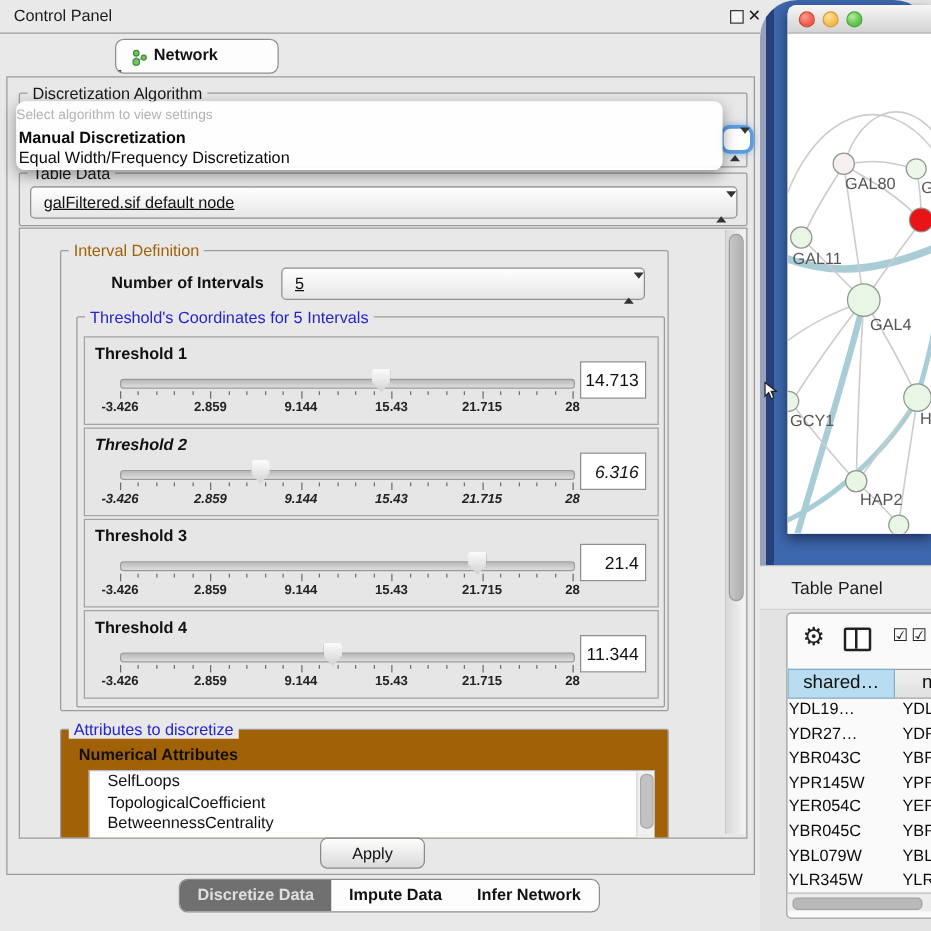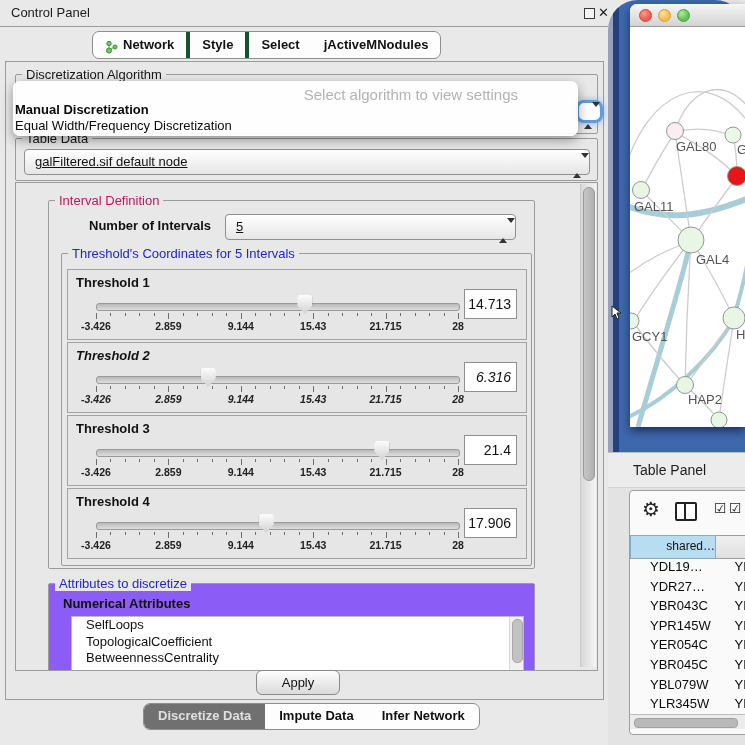--- a/index.html
+++ b/index.html
@@ -10,31 +10,31 @@
 
   
   #control-panel{left:0;top:0;width:608px;height:745px;background:#e9e9e9;padding-left:33px;}
   #cp-titlebar{left:0;top:0;width:608px;height:26px;border-bottom:1px solid #9c9c9c;background:#e9e9e9;}
   #cp-title{left:11px;top:0;line-height:26px;font-size:13px;color:#1c1c1c;}
   #float-icon{left:584px;top:8px;width:9px;height:9px;border:1.5px solid #3a3a3a;background:#f5f5f5;}
   #close-icon{left:598px;top:0px;line-height:26px;font-size:13px;font-weight:bold;color:#1c1c1c;}
 
   
   #tabbar{left:92px;top:31px;height:26px;display:inline-flex;background:#fdfdfd;
-          border:1px solid #8f8f8f;border-radius:7px;overflow:hidden;align-items:stretch;}
+          border:1px solid #8f8f8f;border-radius:7px;overflow:hidden;align-items:stretch;flex-direction:column;}
   .tab{padding:0 12px;line-height:24px;font-size:13px;font-weight:600;color:#111;display:flex;align-items:center;gap:5px;}
   .tab.sep{border-left:4px solid #14532d;text-align:center;}
   .tab.sel{background:#707070;color:#e4e4e4;}
   .nicon{width:13px;height:14px;display:inline-block;}
 
   
   #main-panel{left:5px;top:61px;width:597px;height:637px;border:1px solid #9b9b9b;background:#e8e8e8;}
   .group{position:absolute;border:1px solid #9b9b9b;border-radius:2px;}
   .gtitle{position:absolute;top:-8px;left:6px;background:#e8e8e8;padding:0 4px;font-size:13px;color:#161616;white-space:nowrap;}
-  .gtitle.green{color:#be185d;}
+  .gtitle.green{color:#a16207;}
   .gtitle.blue{color:#2424cc;}
 
   
   #algo-group{left:9px;top:12px;width:581px;height:58px;}
   #algo-focusring{position:absolute;left:563px;top:28px;width:21px;height:17px;background:#fff;
       border-radius:5px;box-shadow:0 0 0 3px #5b9ddd, 0 0 6px 3px rgba(70,140,220,.6);}
   
   #td-group{left:9px;top:76px;width:581px;height:41px;}
   .combo{position:absolute;height:24px;background:linear-gradient(#ffffff,#e6e6e6);
          border:1px solid #8f8f8f;border-radius:4px;font-size:13px;color:#111;line-height:24px;}
@@ -67,39 +67,39 @@
          clip-path:polygon(12% 0,88% 0,100% 12%,100% 55%,50% 100%,0 55%,0 12%);
          filter:drop-shadow(0 0 1px #777);}
   .ticks{position:absolute;left:28px;top:43px;width:362px;height:6px;}
   .tick{position:absolute;top:0;width:1px;height:3px;background:#6e6e6e;}
   .tick.major{height:6px;}
   .tlabels{position:absolute;left:28px;top:50px;width:362px;height:12px;}
   .tlab{position:absolute;transform:translateX(-50%);font-size:10.5px;font-weight:600;color:#222;white-space:nowrap;}
   .vbox{position:absolute;right:9px;top:19px;width:46px;height:28px;background:#fff;border:1px solid #8f8f8f;
         font-size:14px;color:#111;line-height:28px;text-align:right;padding-right:5px;}
 
-  #attr-group{left:32px;top:400px;width:485px;height:110px;background:#8b5cf6;}
+  #attr-group{left:32px;top:400px;width:485px;height:110px;background:#a16207;}
   #attr-heading{left:14px;top:12px;font-size:13px;font-weight:bold;color:#111;}
   #attr-list{left:22px;top:32px;width:451px;height:60px;background:#fff;border:1px solid #bdbdbd;overflow:hidden;}
   .attr-item{font-size:13px;color:#111;line-height:16.5px;padding-left:14px;white-space:nowrap;}
   #attr-scroll{position:absolute;right:0;top:0;width:13px;height:60px;background:#f0f0f0;border-left:1px solid #d8d8d8;}
   #attr-thumb{position:absolute;left:2px;top:2px;width:9px;height:42px;border-radius:5px;background:#c2c2c2;border:1px solid #a8a8a8;}
 
   #apply-btn{left:250px;top:608px;width:82px;height:23px;border:1px solid #8a8a8a;border-radius:6px;
              background:linear-gradient(#fefefe,#dadada);font-size:13px;color:#111;text-align:center;line-height:23px;}
 
   #bottom-tabbar{left:143px;top:703px;height:25px;display:inline-flex;background:#fdfdfd;
                  border:1px solid #8f8f8f;border-radius:7px;overflow:hidden;}
   .btab{padding:0 14px;line-height:23px;font-size:13px;font-weight:600;color:#111;}
   .btab.sel{background:#707070;color:#e0e0e0;}
 
   
   #popup{left:13px;top:81px;width:565px;height:55px;border-radius:7px;background:rgba(255,255,255,0.93);
          box-shadow:0 4px 12px rgba(0,0,0,0.38);z-index:10;}
-  #popup-hint{left:0;top:5px;width:505px;text-align:right;font-size:15px;color:#b3b3b3;}
+  #popup-hint{left:0;top:5px;width:505px;text-align:left;font-size:11px;color:#b3b3b3;}
   .popt{position:absolute;left:2px;font-size:13px;color:#0a0a0a;white-space:nowrap;}
   .popt.b{font-weight:bold;}
 
   
   #net-region{left:608px;top:0;width:137px;height:516px;
       background:linear-gradient(to right,#97a1bd 0 5px,#24417c 5px 11px,#3e68ae 11px);border-radius:30px;}
   #mac-window{position:absolute;left:22px;top:4px;width:115px;height:423px;border-radius:7px 0 0 0;
       box-shadow:0 4px 10px rgba(0,0,25,.55);overflow:hidden;background:#fff;}
   #mac-titlebar{height:22px;background:linear-gradient(#f6f6f6,#d3d3d3);border-bottom:1px solid #9a9a9a;
       display:flex;align-items:center;padding-left:9px;gap:6px;}
@@ -115,27 +115,27 @@
                border-bottom:1px solid #d2d2d2;}
   #tp-title{left:25px;top:0;line-height:34px;font-size:14px;color:#1d1d1d;}
   #tp-box{left:21px;top:38px;width:115px;height:243px;background:#fafafa;border:1px solid #9e9e9e;
           border-radius:4px 0 0 4px;overflow:hidden;}
   #tp-toolbar{position:absolute;left:0;top:0;width:115px;height:42px;}
   #gear-icon{position:absolute;left:12px;top:6px;font-size:20px;color:#222;}
   #split-icon{position:absolute;left:45px;top:11px;width:18px;height:15px;border:2px solid #222;border-radius:2px;background:#fff;}
   #split-icon::after{content:"";position:absolute;left:7px;top:0;width:2px;height:15px;background:#222;}
   .cb-icon{position:absolute;top:9px;font-size:14px;color:#222;}
   #tp-header{position:absolute;left:0;top:44px;width:160px;height:22px;display:flex;}
-  .hcell{height:22px;border:1px solid #9e9e9e;border-left:none;font-size:12px;color:#111;
-         text-align:right;line-height:20px;background:linear-gradient(#efefef,#e0e0e0);overflow:hidden;white-space:nowrap;}
+  .hcell{height:22px;border:1px solid #9e9e9e;border-left:none;font-size:15px;color:#111;
+         text-align:center;line-height:20px;background:linear-gradient(#efefef,#e0e0e0);overflow:hidden;white-space:nowrap;}
   .hcell.selcol{background:#b9ddf0;border-color:#85aec6;border-left:1px solid #85aec6;}
   #tp-rows{position:absolute;left:0;top:66px;width:160px;}
   .trow{display:flex;height:19.6px;}
   .tcell{font-size:13px;color:#0a0a0a;line-height:19.6px;white-space:nowrap;overflow:hidden;}
-  .tcell.c1{width:84px;padding-left:20px;}
+  .tcell.c1{width:84px;padding-left:1px;}
   .tcell.c2{width:60px;padding-left:7px;}
   #tp-hscroll{position:absolute;left:0;top:223px;width:115px;height:14px;background:#ececec;border-top:1px solid #bdbdbd;}
   #tp-hthumb{position:absolute;left:4px;top:3px;width:102px;height:8px;border-radius:4px;background:#b9b9b9;border:1px solid #a2a2a2;}
 
   #cursor{left:611px;top:305px;z-index:20;}
 </style>
 </head>
 <body>
 
 <div id="control-panel" class="abs">
@@ -354,21 +354,21 @@
                   <div class="tick major" style="left: 100%;"></div>
                 </div>
                 <div class="tlabels">
                   <span class="tlab" style="left: 0%;">-3.426</span>
                   <span class="tlab" style="left: 20%;">2.859</span>
                   <span class="tlab" style="left: 40%;">9.144</span>
                   <span class="tlab" style="left: 60%;">15.43</span>
                   <span class="tlab" style="left: 80%;">21.715</span>
                   <span class="tlab" style="left: 100%;">28</span>
                 </div>
-                <div class="vbox">17.906</div>
+                <div class="vbox">11.344</div>
               </div>
             </div>
         </div>
       </div>
 
       <div id="attr-group" class="group">
         <span class="gtitle blue">Attributes to discretize</span>
         <span id="attr-heading" class="abs">Numerical Attributes</span>
         <div id="attr-list" class="abs">
           <div id="attr-items">

